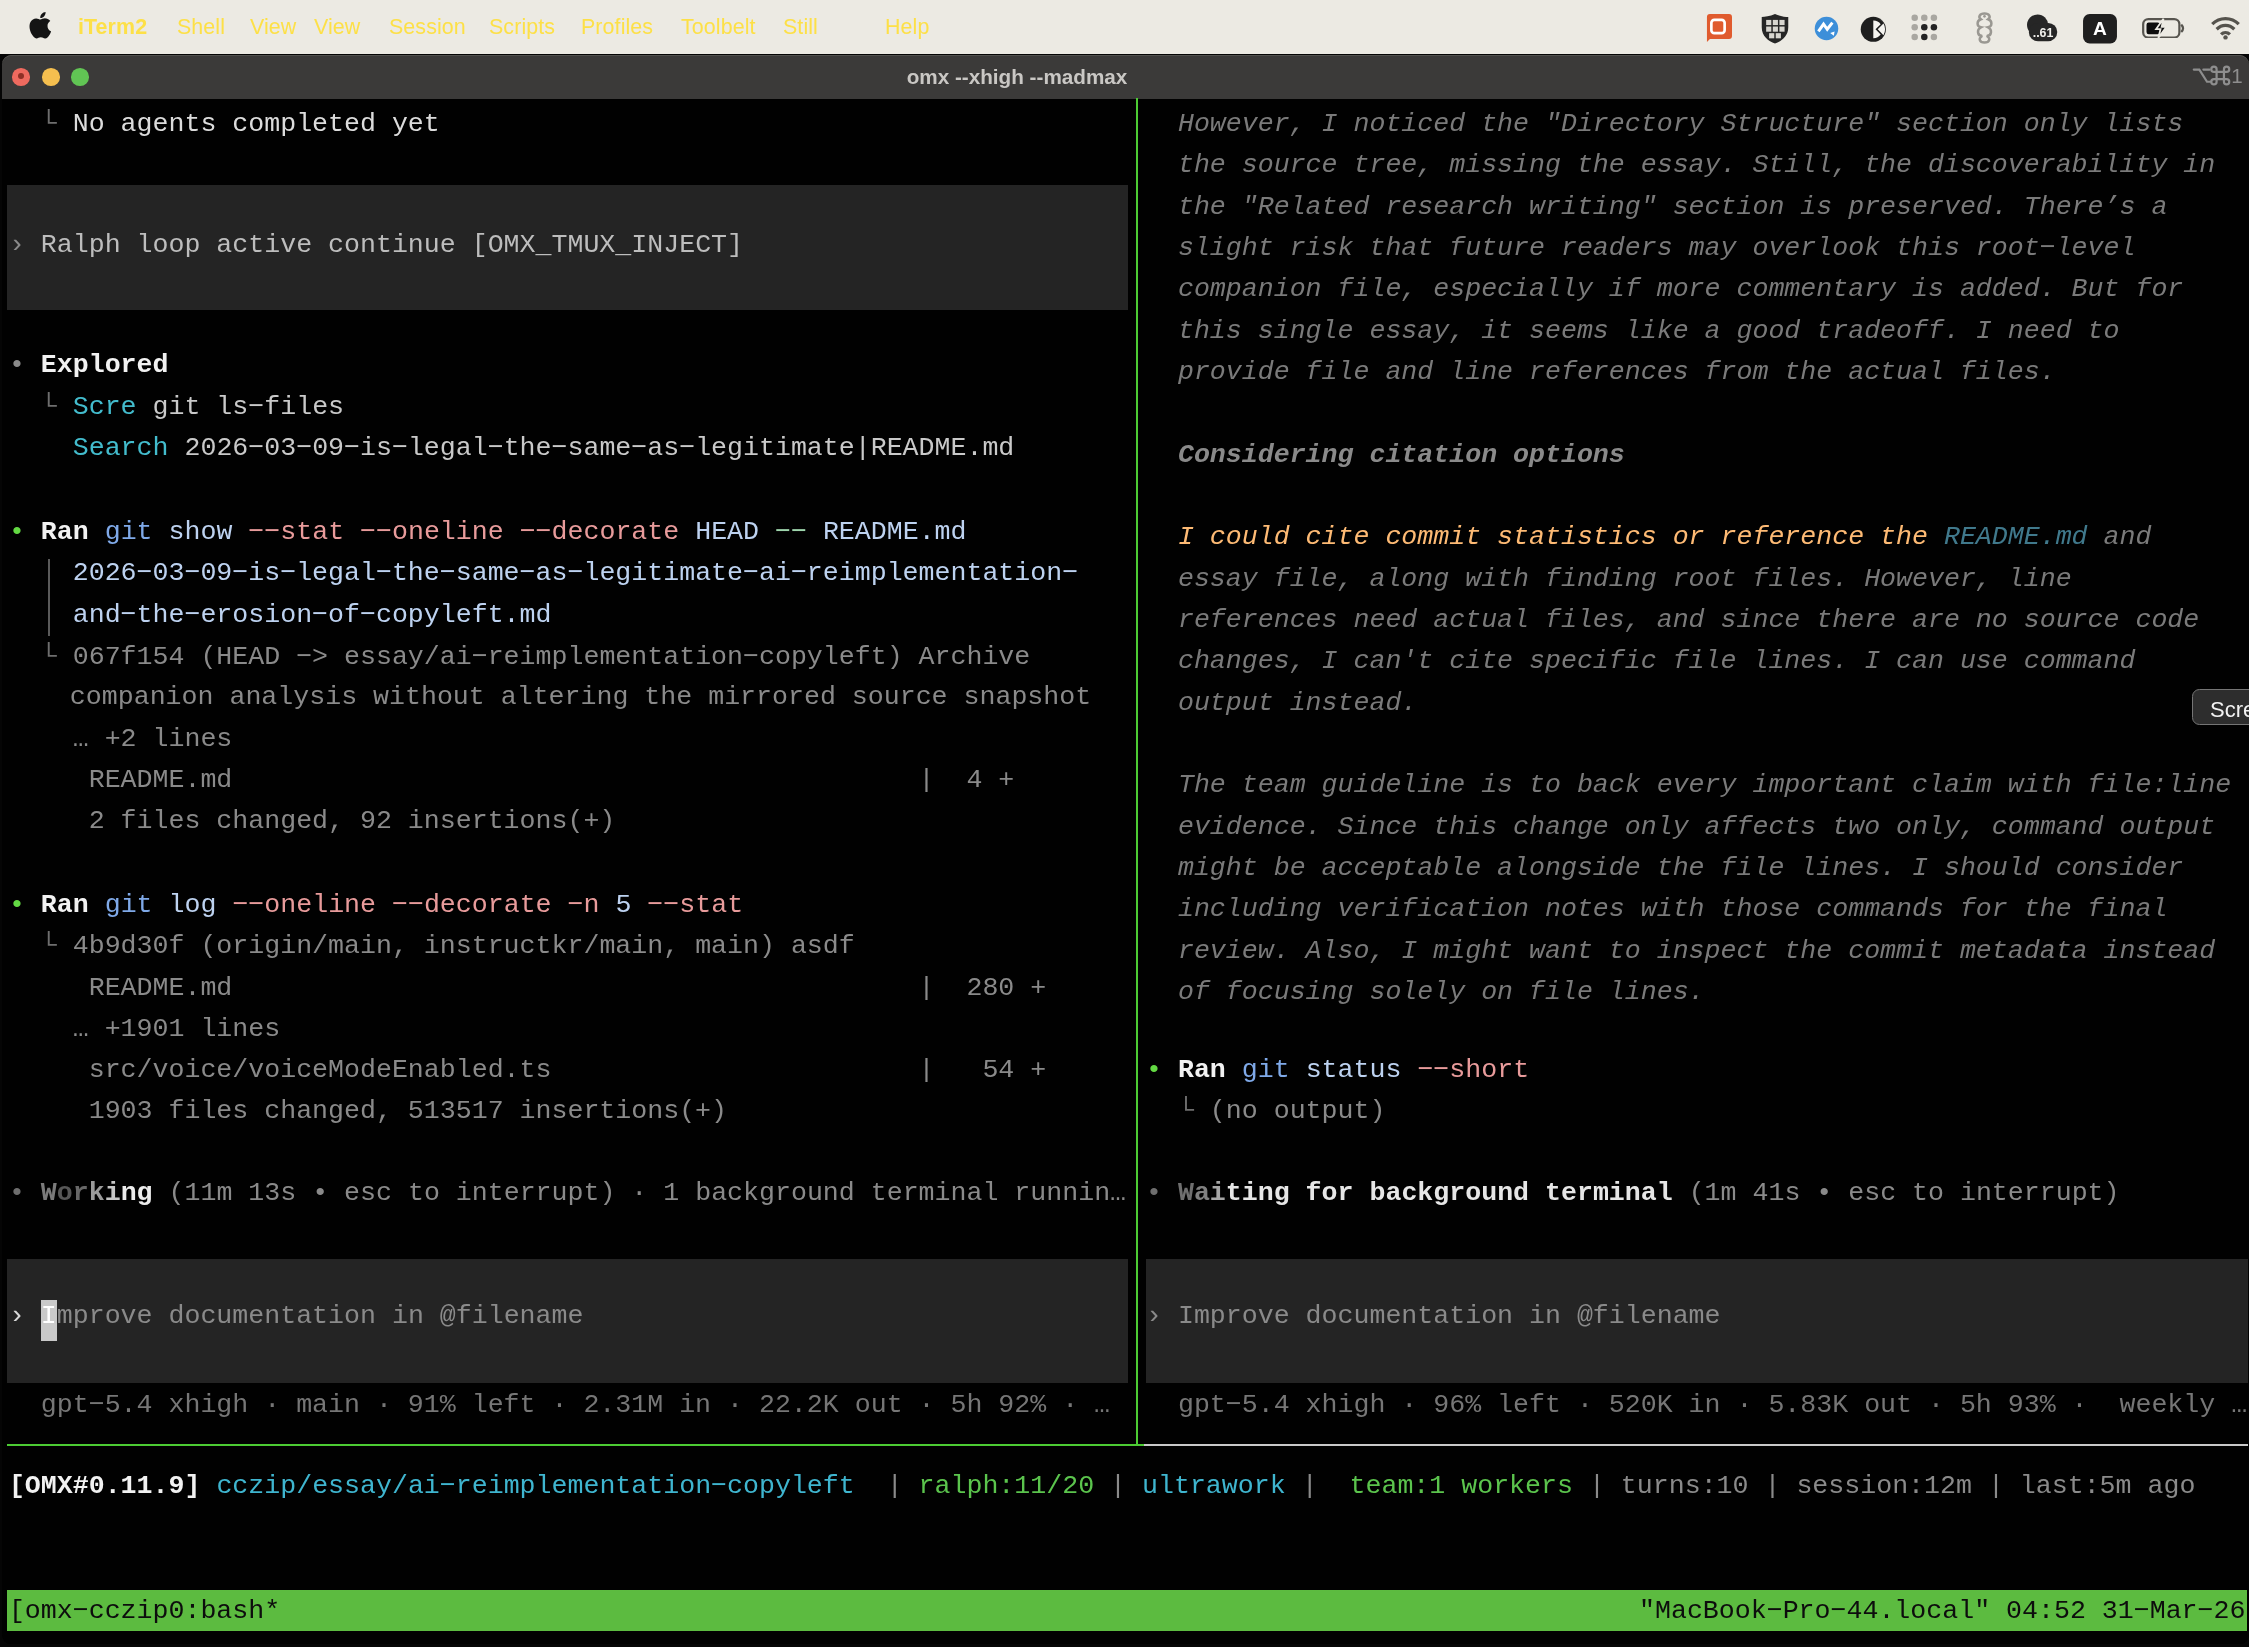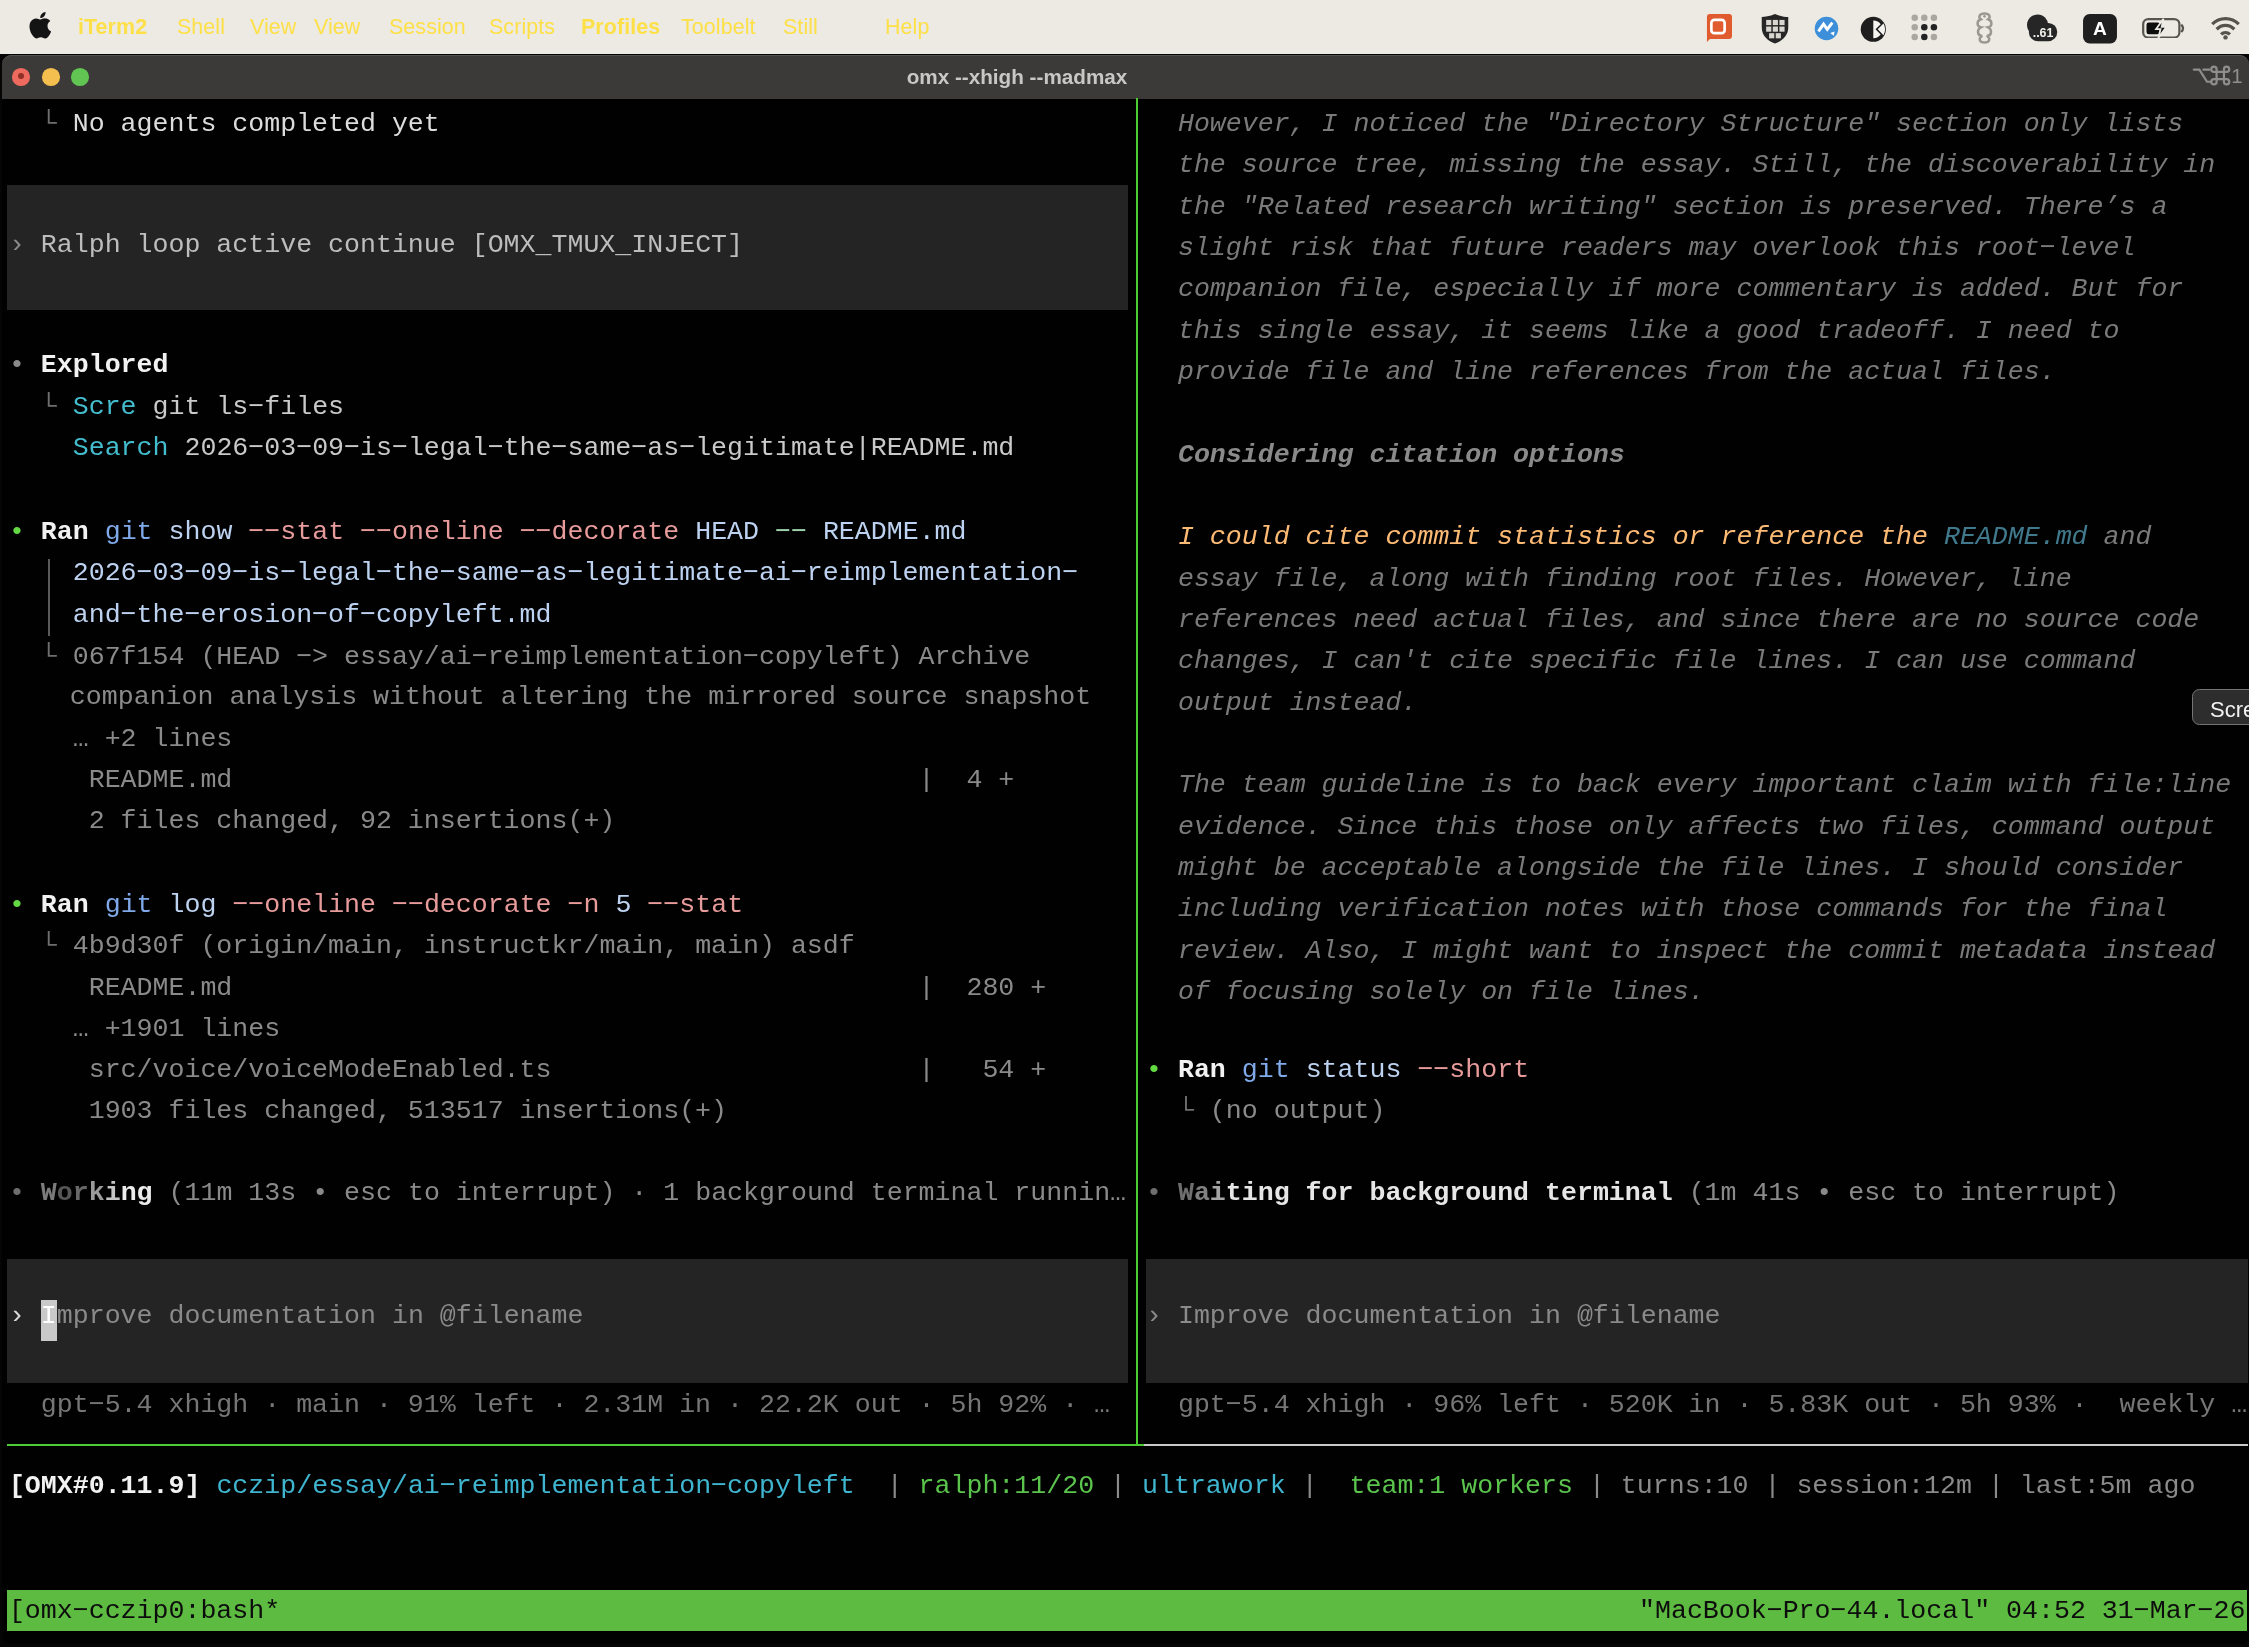--- a/index.html
+++ b/index.html
@@ -11,21 +11,21 @@
 <div class="rect" style="left:0;top:0;width:2250px;height:54px;background:#eceae3"></div>
 <svg class="ic" style="left:27px;top:11.8px" width="26.6" height="27" viewBox="0 0 24 24.5">
 <path fill="#141414" d="M12.152 6.896c-.948 0-2.415-1.078-3.96-1.04-2.04.027-3.91 1.183-4.961 3.014-2.117 3.675-.546 9.103 1.519 12.09 1.013 1.454 2.208 3.09 3.792 3.03 1.52-.065 2.09-.987 3.935-.987 1.831 0 2.35.987 3.96.948 1.637-.026 2.676-1.48 3.676-2.948 1.156-1.688 1.636-3.325 1.662-3.415-.039-.013-3.182-1.221-3.22-4.857-.026-3.04 2.48-4.494 2.597-4.559-1.429-2.09-3.623-2.324-4.39-2.376-2-.156-3.675 1.09-4.61 1.09zM15.53 3.83c.843-1.012 1.4-2.427 1.245-3.83-1.207.052-2.662.805-3.532 1.818-.78.896-1.454 2.338-1.273 3.714 1.338.104 2.715-.688 3.559-1.701"></path>
   </svg>
 <div class="mi" style="left:78px;font-weight:700">iTerm2</div>
 <div class="mi" style="left:177px;font-weight:400">Shell</div>
 <div class="mi" style="left:250px;font-weight:400">View</div>
 <div class="mi" style="left:314px;font-weight:400">View</div>
 <div class="mi" style="left:389px;font-weight:400">Session</div>
 <div class="mi" style="left:489px;font-weight:400">Scripts</div>
-<div class="mi" style="left:581px;font-weight:700">Profiles</div>
+<div class="mi" style="left:581px;font-weight:400">Profiles</div>
 <div class="mi" style="left:681px;font-weight:400">Toolbelt</div>
 <div class="mi" style="left:783px;font-weight:400">Still</div>
 <div class="mi" style="left:885px;font-weight:400">Help</div>
 <svg class="ic" style="left:1704px;top:14px" width="28" height="28" viewBox="0 0 38 38">
 <path d="M4 0h30a4 4 0 0 1 4 4v26a4 4 0 0 1-4 4H16l-8 0 -4 4v-8 l0-26a4 4 0 0 1 4-4z" fill="#e05b2e"></path>
 <rect x="10" y="8" width="18" height="18" rx="4" fill="none" stroke="#fff" stroke-width="3.6"></rect>
   </svg>
 <svg class="ic" style="left:1761px;top:14px" width="28" height="29.5" viewBox="0 0 38 40">
 <path d="M19 0 C26 3 33 4 37 4 L37 18 C37 30 28 37 19 40 C10 37 1 30 1 18 L1 4 C5 4 12 3 19 0 Z" fill="#262626"></path>
 <g fill="#d8d6d0">
@@ -139,21 +139,21 @@
 <div class="mono it" style="left:1146px;top:187px">  <span style="color:#7a7a7a">the "Related research writing" section is preserved. There’s a</span></div>
 <div class="mono it" style="left:1146px;top:228px">  <span style="color:#7a7a7a">slight risk that future readers may overlook this root−level</span></div>
 <div class="mono it" style="left:1146px;top:269px">  <span style="color:#7a7a7a">companion file, especially if more commentary is added. But for</span></div>
 <div class="mono it" style="left:1146px;top:311px">  <span style="color:#7a7a7a">this single essay, it seems like a good tradeoff. I need to</span></div>
 <div class="mono it" style="left:1146px;top:352px">  <span style="color:#7a7a7a">provide file and line references from the actual files.</span></div>
 <div class="mono it" style="left:1146px;top:559px">  <span style="color:#7a7a7a">essay file, along with finding root files. However, line</span></div>
 <div class="mono it" style="left:1146px;top:600px">  <span style="color:#7a7a7a">references need actual files, and since there are no source code</span></div>
 <div class="mono it" style="left:1146px;top:641px">  <span style="color:#7a7a7a">changes, I can't cite specific file lines. I can use command</span></div>
 <div class="mono it" style="left:1146px;top:683px">  <span style="color:#7a7a7a">output instead.</span></div>
 <div class="mono it" style="left:1146px;top:765px">  <span style="color:#7a7a7a">The team guideline is to back every important claim with file:line</span></div>
-<div class="mono it" style="left:1146px;top:807px">  <span style="color:#7a7a7a">evidence. Since this those only affects two files, command output</span></div>
+<div class="mono it" style="left:1146px;top:807px">  <span style="color:#7a7a7a">evidence. Since this change only affects two only, command output</span></div>
 <div class="mono it" style="left:1146px;top:848px">  <span style="color:#7a7a7a">might be acceptable alongside the file lines. I should consider</span></div>
 <div class="mono it" style="left:1146px;top:889px">  <span style="color:#7a7a7a">including verification notes with those commands for the final</span></div>
 <div class="mono it" style="left:1146px;top:931px">  <span style="color:#7a7a7a">review. Also, I might want to inspect the commit metadata instead</span></div>
 <div class="mono it" style="left:1146px;top:972px">  <span style="color:#7a7a7a">of focusing solely on file lines.</span></div>
 <div class="mono it" style="left:1146px;top:435px">  <span style="font-weight:bold;color:#8a8a8a">Considering citation options</span></div>
 <div class="mono it" style="left:1146px;top:517px">  <span style="color:#fdba74">I could cite commit statistics or reference the </span><span style="color:#40798c">README.md</span><span style="color:#7a7a7a"> and</span></div>
 <div class="mono " style="left:1146px;top:1050px"><span style="color:#63d943">• </span><span style="font-weight:bold;color:#f2f2f2">Ran</span> <span style="color:#7fa9e8">git</span> <span style="color:#bdd2f0">status</span> <span style="color:#e89b9b">−−short</span></div>
 <div class="mono " style="left:1146px;top:1091px"><span style="color:#6e6e6e">  └ </span><span style="color:#8a8a8a">(no output)</span></div>
 <div class="mono " style="left:1146px;top:1173px"><span style="color:#6e6e6e">• </span><b><span style="color:#6f6f6f">W</span><span style="color:#808080">a</span><span style="color:#a5a5a5">i</span><span style="color:#e6e6e6">ting for background terminal</span></b><span style="color:#8a8a8a"> (1m 41s • esc to interrupt)</span></div>
 <div class="mono " style="left:1146px;top:1296px"><span style="color:#8a8a8a">› </span><span style="color:#8a8a8a">Improve documentation in @filename</span></div>

